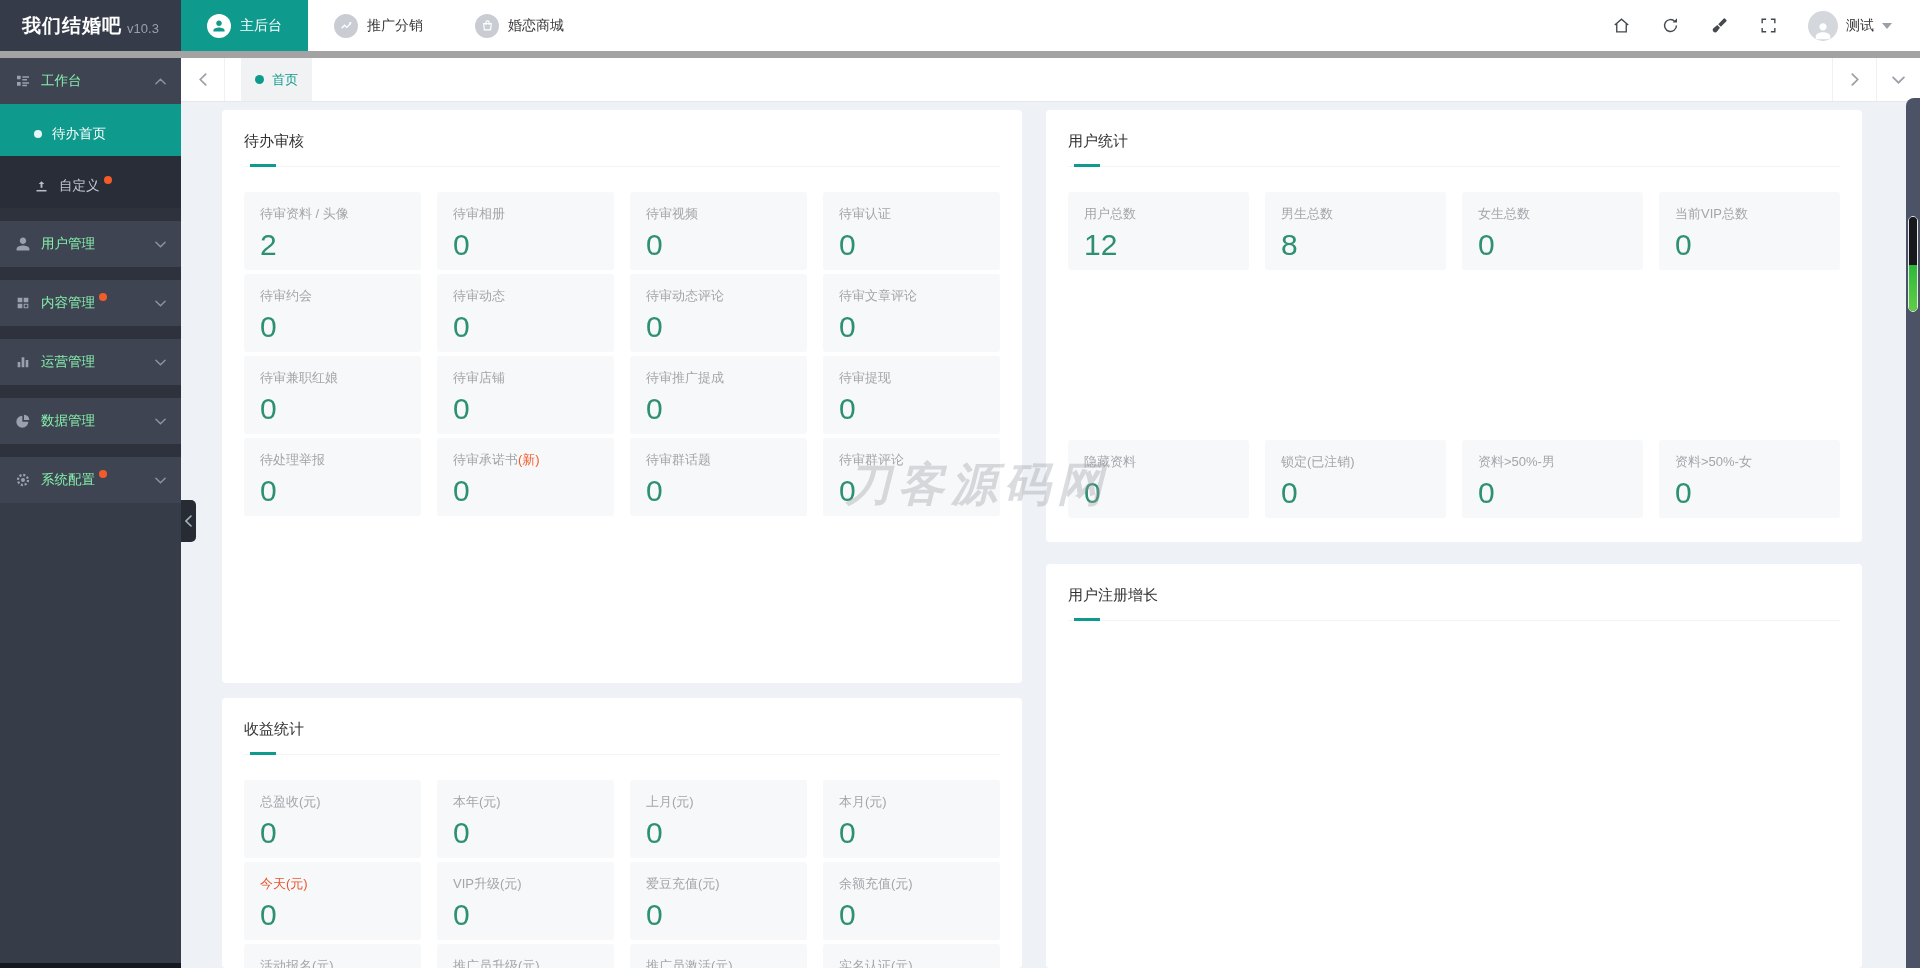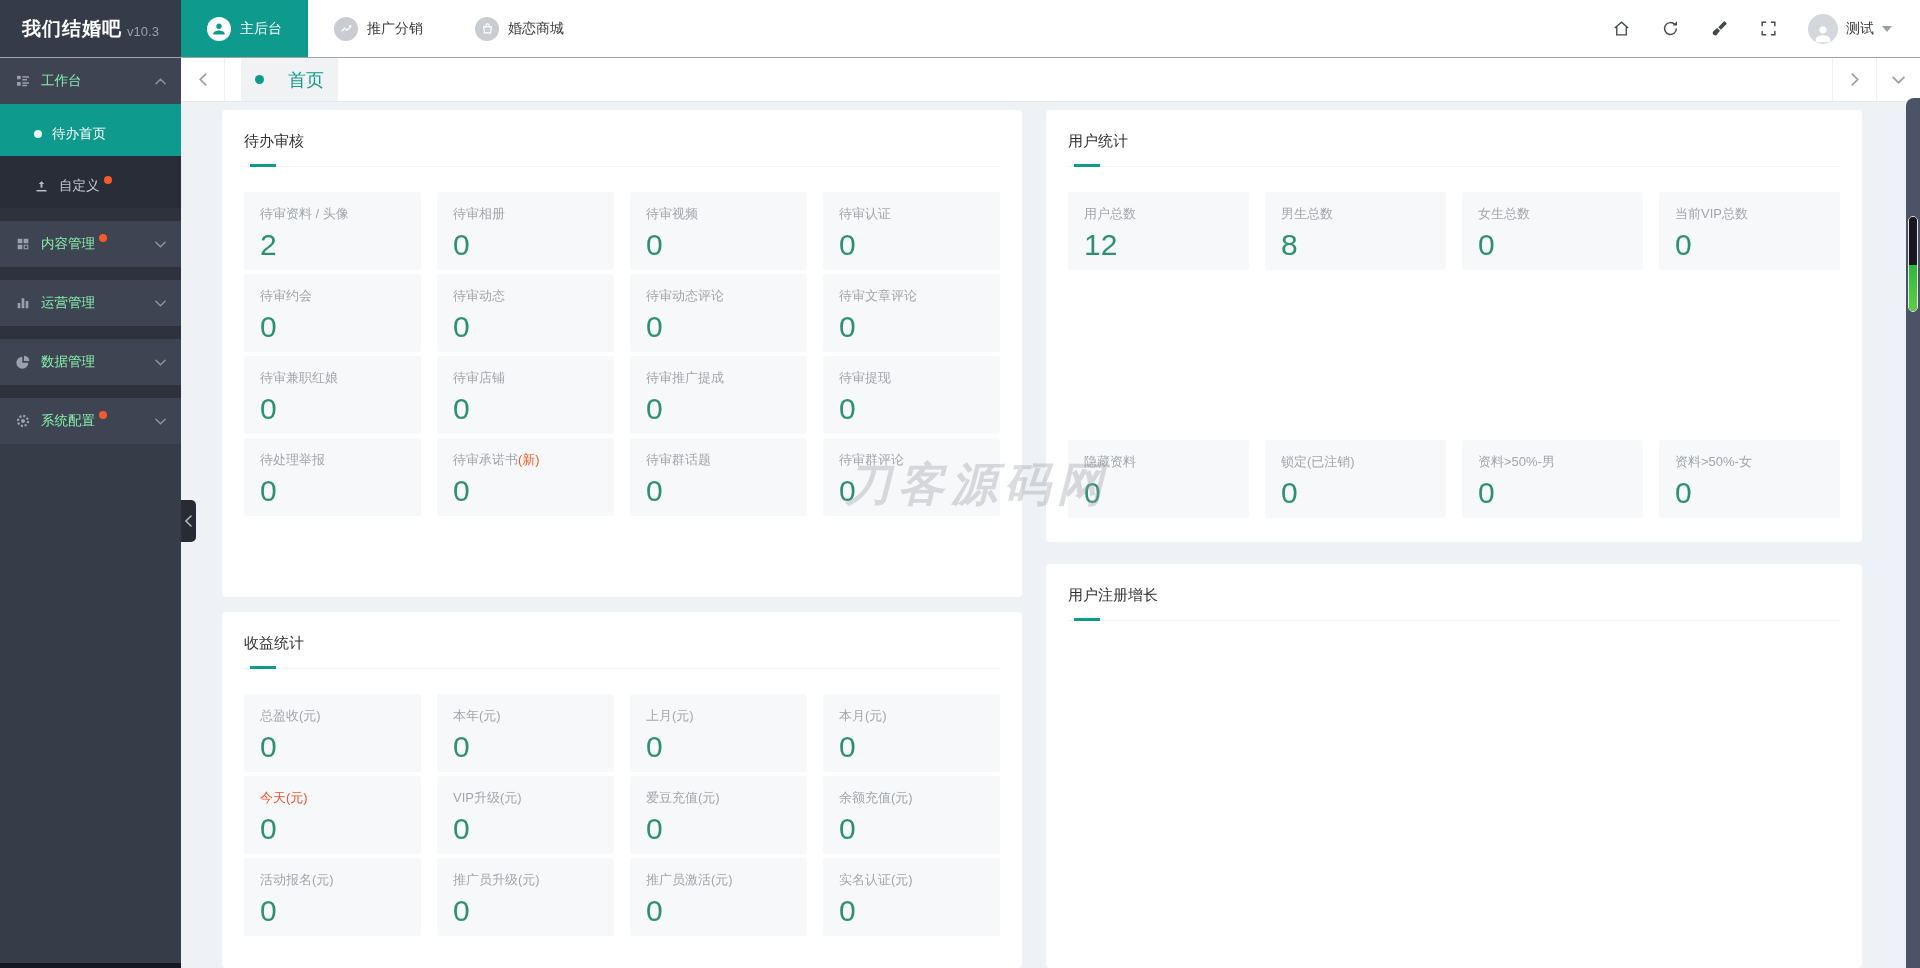--- a/index.html
+++ b/index.html
@@ -1,20 +1,20 @@
 <!DOCTYPE html>
 <html><head>
 <meta charset="utf-8">
 <style>
 *{box-sizing:border-box;margin:0;padding:0}
 html,body{width:1920px;height:968px;overflow:hidden}
 body{font-family:"Liberation Sans","DejaVu Sans",sans-serif;background:#eef1f5;color:#333;position:relative}
 svg{display:block}
 
-.header{height:58px;background:#fff;display:flex;align-items:stretch;border-bottom:1px solid #a3a3a3;position:relative;z-index:10}
+.header{height:58px;background:#fff;display:flex;align-items:stretch;border-bottom:7px solid #a3a3a3;position:relative;z-index:10}
 .logo{width:181px;background:#353b48;color:#fff;display:flex;align-items:center;justify-content:center;gap:5px;flex:none}
 .logo-name{font-size:19px;font-weight:bold;letter-spacing:1px}
 .logo-ver{font-size:13px;color:#99a0ad;margin-top:6px}
 .nav{display:flex;align-items:stretch}
 .nav-tab{display:flex;align-items:center;gap:9px;padding:0 26px;font-size:14px;color:#3a3a3a;cursor:pointer}
 .nav-tab .circ{width:24px;height:24px;border-radius:50%;background:#c9ccd2;color:#fff;display:flex;align-items:center;justify-content:center;flex:none}
 .nav-tab.active{background:#0e9a8c;color:#fff}
 .nav-tab.active .circ{background:#fff;color:#0e9a8c}
 .header-right{margin-left:auto;display:flex;align-items:center;gap:30px;padding-right:28px;color:#45484d}
 .hicon{width:19px;height:19px;color:#45484d;cursor:pointer}
@@ -39,29 +39,29 @@
 .odot{width:8px;height:8px;border-radius:50%;background:#f25b2a;margin:-12px 0 0 4px;flex:none}
 .side-bottom{position:absolute;left:0;bottom:0;width:181px;height:5px;background:#141820}
 .collapse-handle{position:absolute;left:181px;top:442px;width:15px;height:42px;background:#262b34;border-radius:0 5px 5px 0;display:flex;align-items:center;justify-content:center;color:#aab0bb;cursor:pointer;z-index:9}
 
 .rightside{flex:1;display:flex;flex-direction:column;min-width:0}
 .tabbar{height:44px;background:#fff;border-bottom:1px solid #e6e8ea;display:flex;align-items:stretch;flex:none}
 .tb-btn{width:44px;display:flex;align-items:center;justify-content:center;color:#9aa0a8;cursor:pointer}
 .tb-btn.l{border-right:1px solid #f0f1f2}
 .tb-btn.r{border-left:1px solid #f0f1f2}
 .tb-spacer{margin-left:auto}
-.tab-item{display:flex;align-items:center;gap:24px;margin-left:16px;padding:0 14px;background:#f1f2f3;color:#0e9a8c;font-size:18px;cursor:pointer}
+.tab-item{display:flex;align-items:center;gap:8px;margin-left:16px;padding:0 14px;background:#f1f2f3;color:#0e9a8c;font-size:13px;cursor:pointer}
 .tab-dot{width:9px;height:9px;border-radius:50%;background:#0e9a8c}
 
 .main{flex:1;min-height:0;padding:8px 58px 0 41px;display:flex;gap:24px;position:relative;overflow:hidden}
 .col{display:flex;flex-direction:column;min-height:0}
 .col-left{width:800px;flex:none}
 .col-right{flex:1}
 .panel{background:#fff;border-radius:4px;padding:20px 22px;overflow:hidden}
-.p-todo{height:487px;margin-bottom:15px;flex:none}
+.p-todo{height:573px;margin-bottom:15px;flex:none}
 .p-rev{flex:1;min-height:0}
 .p-users{height:432px;margin-bottom:22px;flex:none;display:flex;flex-direction:column}
 .p-growth{flex:1;min-height:0}
 .p-title{font-size:15px;color:#303133;padding:2px 0 13px}
 .p-rule{border-bottom:1px solid #f2f3f5;position:relative;height:3px}
 .p-dash{position:absolute;left:6px;top:0;width:26px;height:3px;background:#0e9a8c}
 .grid{display:grid;grid-template-columns:repeat(4,1fr);gap:4px 16px;margin-top:25px}
 .grid.bottom{margin-top:auto;margin-bottom:4px}
 .card{background:#f7f8f9;border-radius:3px;height:78px;padding:13px 16px}
 .c-label{font-size:13px;color:#a2a6ab;white-space:nowrap;overflow:hidden}
@@ -179,20 +179,33 @@
                 <path fill="currentColor" d="M4 17.5h16v2.5H4z"></path>
               </svg>
             </span>
           <span>自定义</span>
           <span class="odot"></span>
         </div>
       </div>
       <div class="g-head">
         <span class="gico">
             <svg viewBox="0 0 24 24" width="16" height="16">
+              <path fill="currentColor" d="M12 12c2.7 0 4.8-2.1 4.8-4.8S14.7 2.4 12 2.4 7.2 4.5 7.2 7.2 9.3 12 12 12zm0 2.4c-3.2 0-9.6 1.6-9.6 4.8v2.4h19.2v-2.4c0-3.2-6.4-4.8-9.6-4.8z"></path>
+            </svg>
+          </span>
+        <span>用户管理</span>
+        <span class="chev">
+            <svg viewBox="0 0 12 7" width="11" height="7">
+              <path d="M1 1l5 5 5-5" fill="none" stroke="currentColor" stroke-width="1.6" stroke-linecap="round"></path>
+            </svg>
+          </span>
+      </div>
+      <div class="g-head">
+        <span class="gico">
+            <svg viewBox="0 0 24 24" width="16" height="16">
               <path fill="currentColor" d="M4 4h7v7H4zM13 4h7v7h-7zM4 13h7v7H4z"></path>
               <path fill="none" stroke="currentColor" stroke-width="1.6" d="M13.8 13.8h5.4v5.4h-5.4z"></path>
             </svg>
           </span>
         <span>内容管理</span>
         <span class="odot"></span>
         <span class="chev">
             <svg viewBox="0 0 12 7" width="11" height="7">
               <path d="M1 1l5 5 5-5" fill="none" stroke="currentColor" stroke-width="1.6" stroke-linecap="round"></path>
             </svg>

